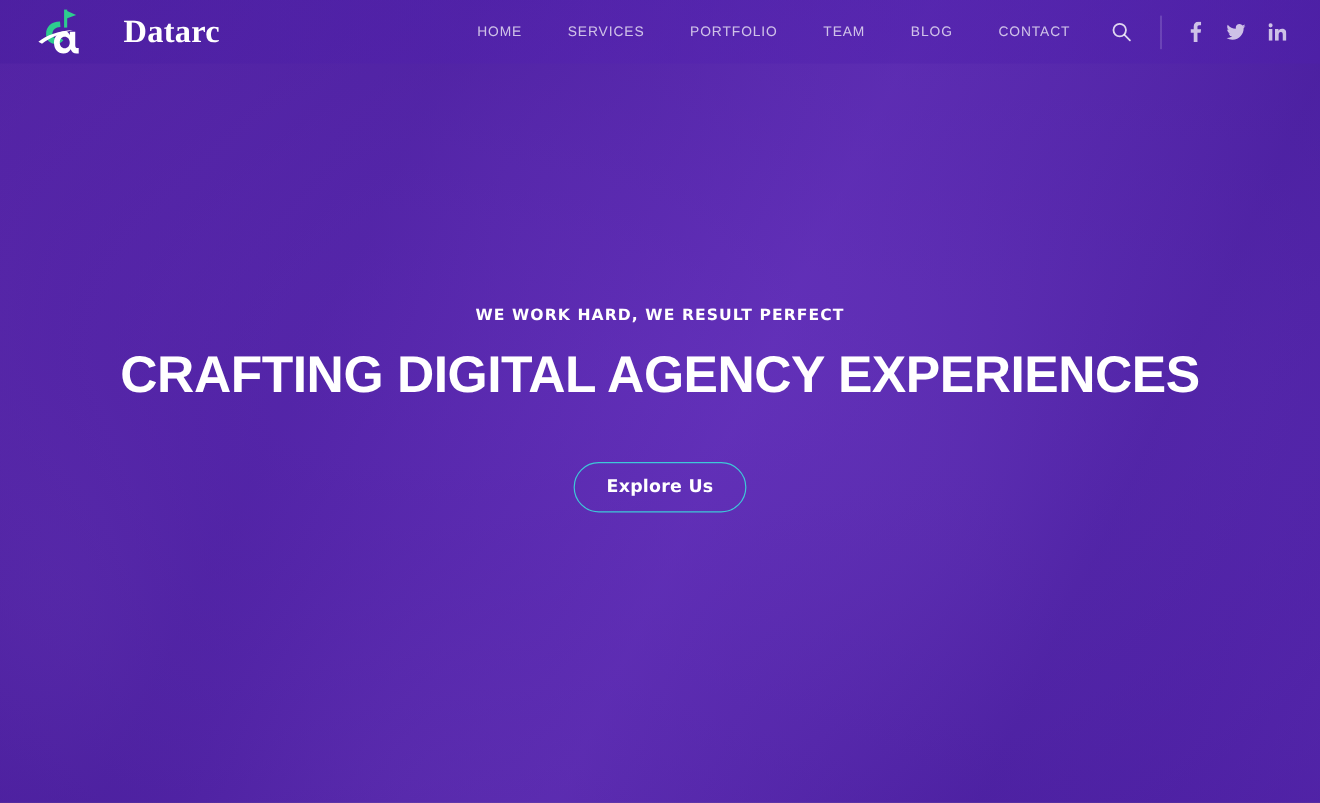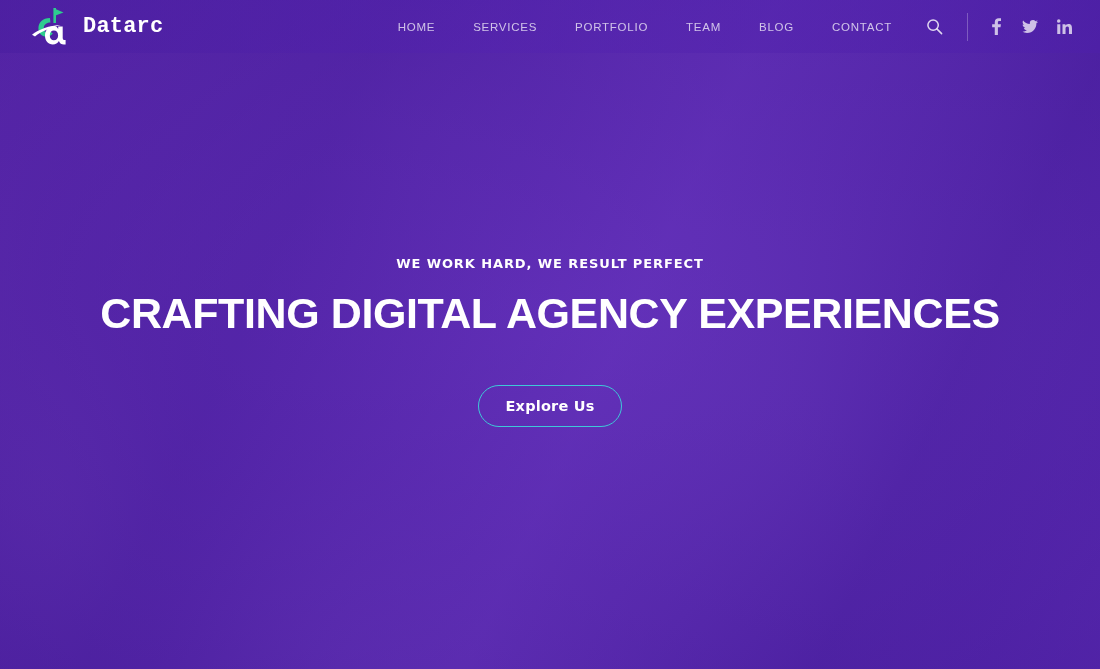--- a/index.html
+++ b/index.html
@@ -92,25 +92,26 @@
     text-decoration:none;
   }
   .brand-mark {
     width:44px;
     height:42px;
     display:block;
     flex:0 0 auto;
   }
   .brand-name {
     color:#ffffff;
-    font-size:22px;
+    font-size:27px;
     font-weight:700;
     letter-spacing:0.2px;
     line-height:1;
-    font-family:Liberation Mono, monospace;
+    font-family:Liberation Serif, serif;
+    margin-left:20px;
   }
 
   
   .main-nav {
     display:flex;
     align-items:flex-start;
     margin-left:auto;
     gap:0;
   }
   .nav-link {

